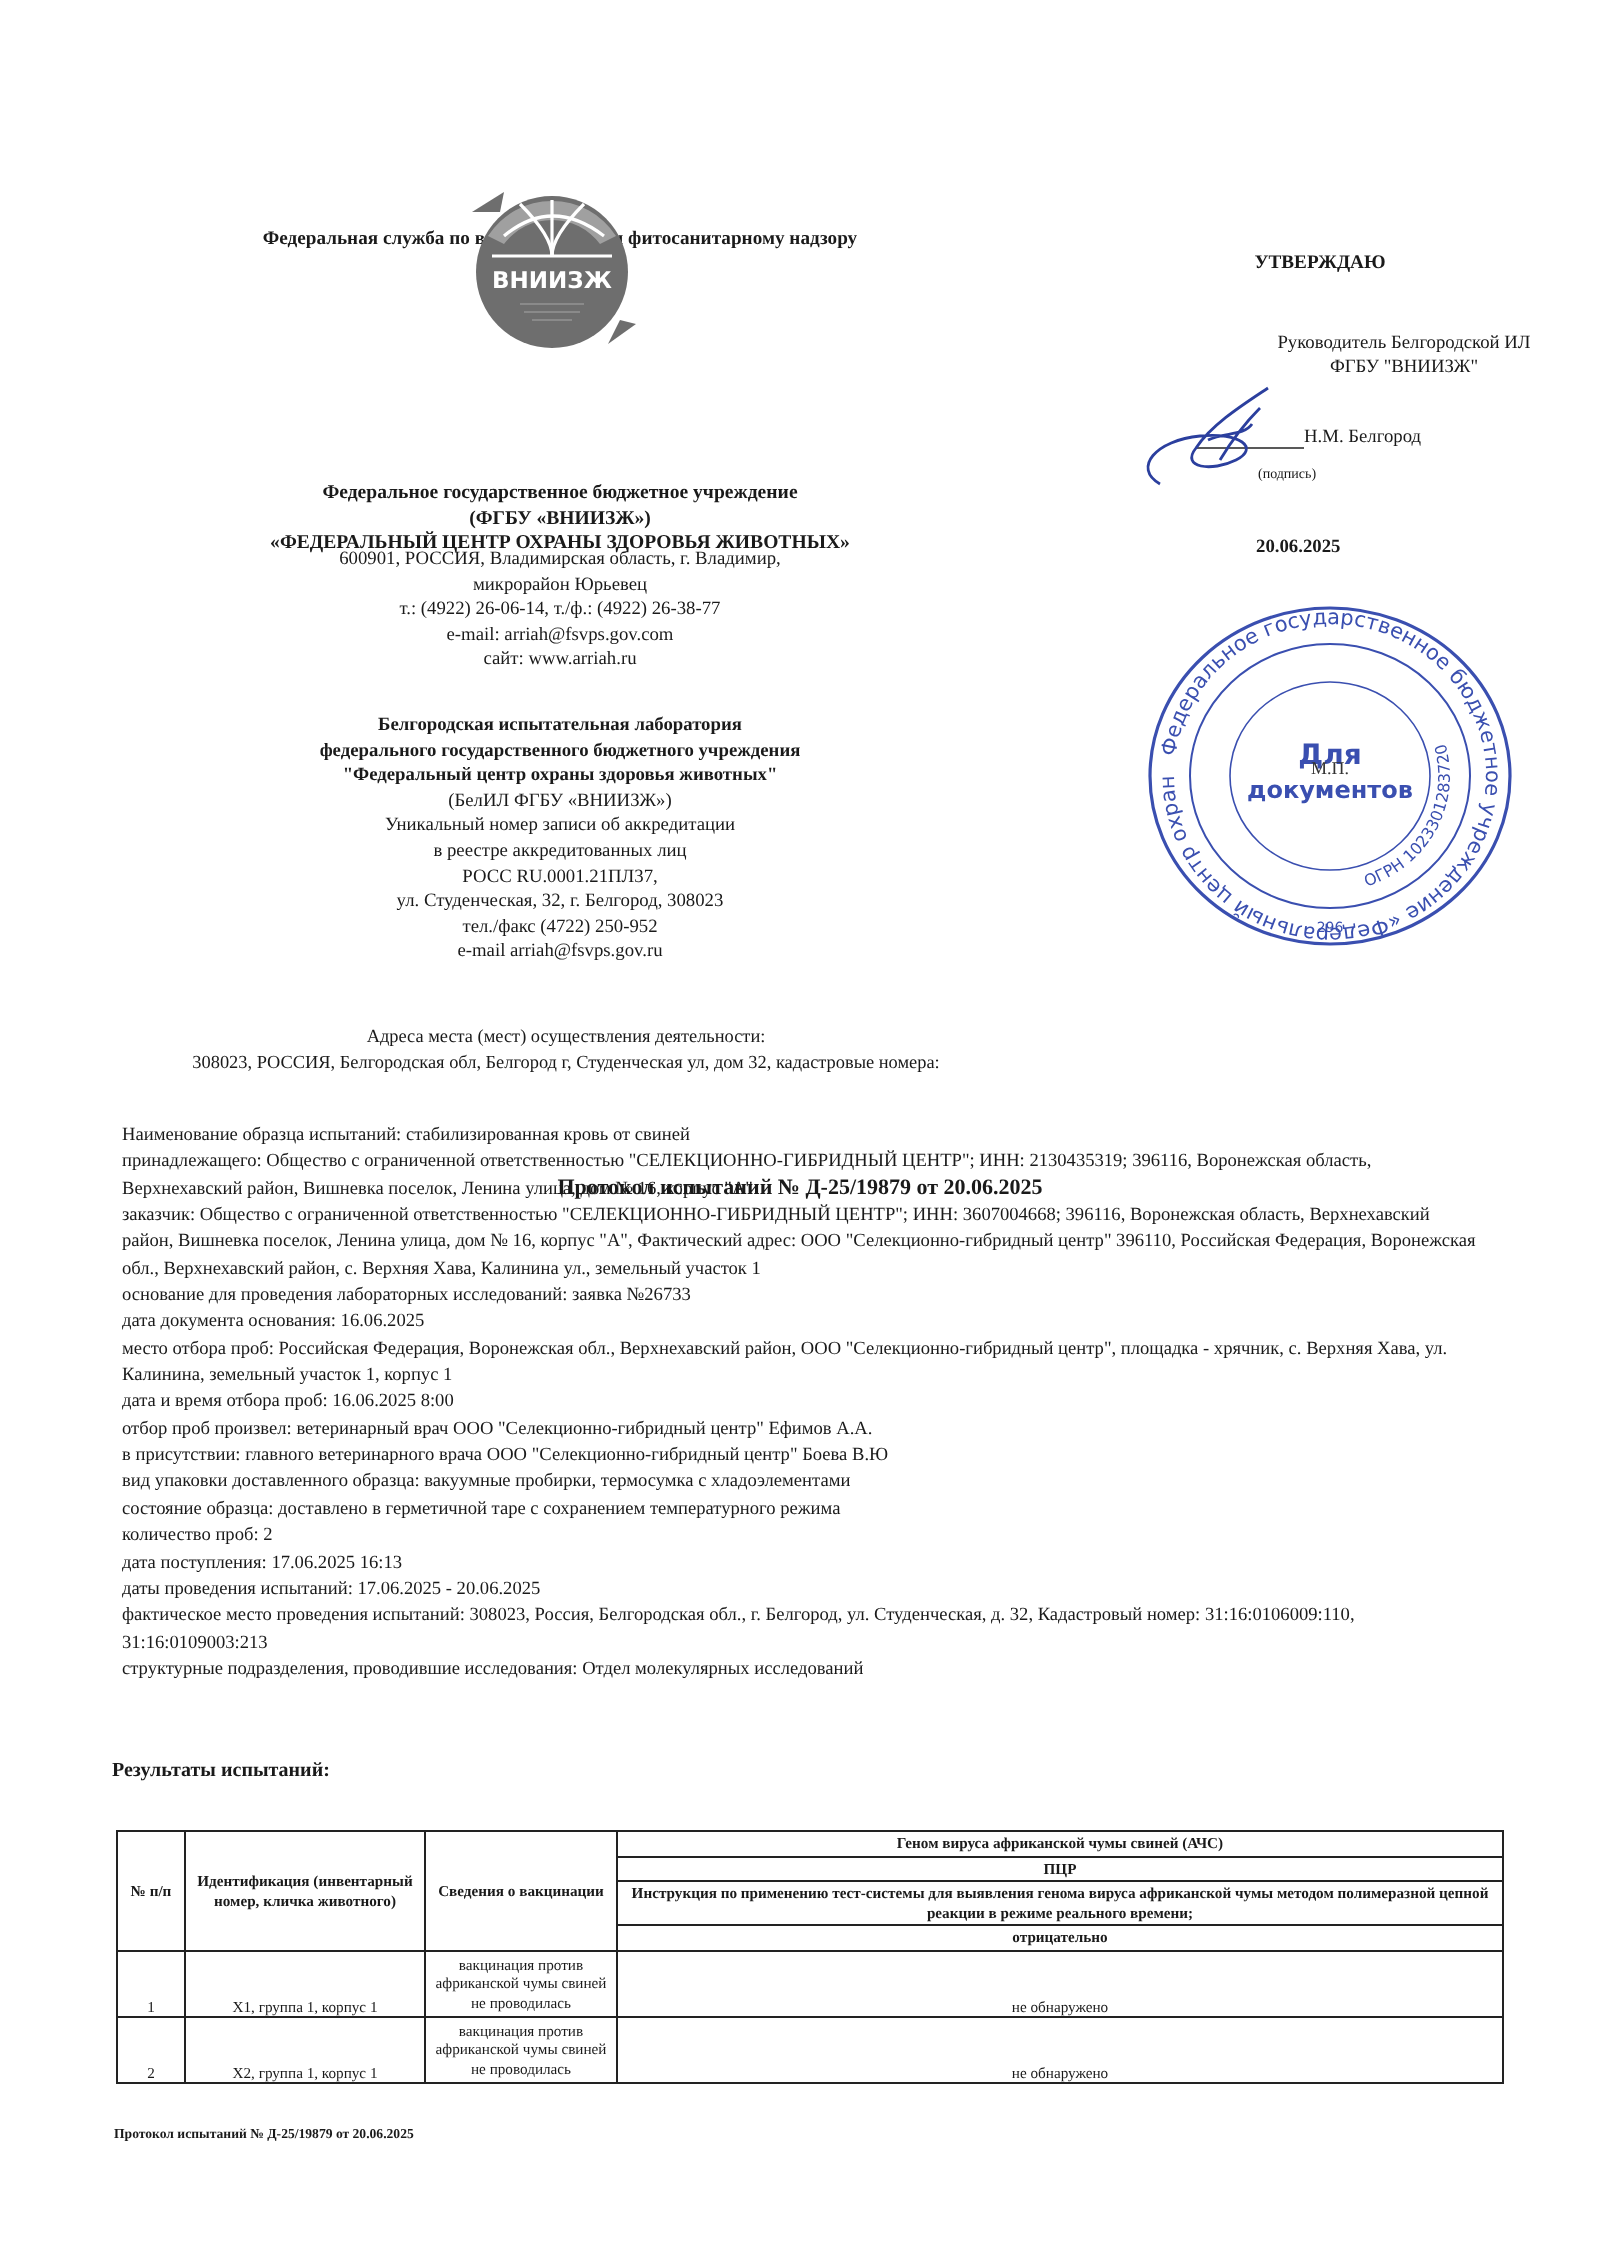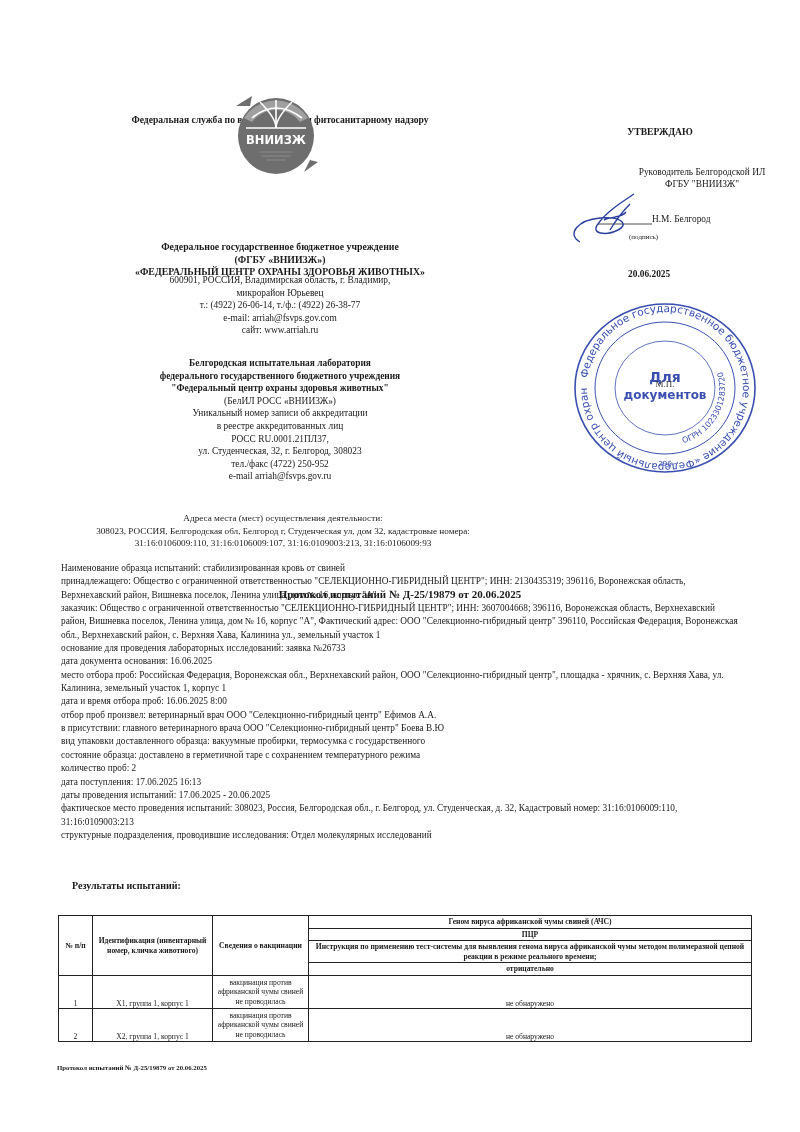--- a/index.html
+++ b/index.html
@@ -18,21 +18,21 @@
   .approve { left: 580px; top: 78px; width: 160px; font-size: 9.6px; }
   .approve-role { left: 592px; top: 118px; width: 220px; font-size: 9.4px; line-height: 12px; }
   .sig-area { left: 560px; top: 190px; width: 220px; height: 60px; }
   .signer { left: 652px; top: 214px; font-size: 9.4px; }
   .sig-caption { left: 613px; top: 233px; font-size: 7px; margin-left: 16px; }
   .approve-date { left: 628px; top: 269px; font-size: 9.4px; font-weight: bold; }
   .stamp { left: 570px; top: 302px; width: 190px; height: 172px; }
   .title { left: 60px; top: 540px; width: 680px; font-size: 11px; }
   .fields { left: 61px; top: 562px; width: 680px; font-size: 9.3px; line-height: 13.35px; }
   .fields .f { margin: 0; }
-  .results-title { left: 72px; top: 880px; font-size: 10px; }
+  .results-title { left: 56px; top: 880px; font-size: 10px; }
   table.res { position: absolute; left: 58px; top: 915px; width: 694px; border-collapse: collapse;
               font-size: 7.6px; line-height: 9.4px; }
   table.res td { border: 1px solid #222; text-align: center; vertical-align: middle; padding: 0 2px; }
   table.res td.bott { vertical-align: bottom; }
   .footer { left: 57px; top: 1064px; font-size: 6.8px; font-weight: bold; }
   .stamp-text { fill: #3a4fb0; font-family: "DejaVu Sans", sans-serif; }
 </style>
 </head>
 <body>
 
@@ -73,33 +73,32 @@
   <div>микрорайон Юрьевец</div>
   <div>т.: (4922) 26-06-14, т./ф.: (4922) 26-38-77</div>
   <div>e-mail: arriah@fsvps.gov.com</div>
   <div>сайт: www.arriah.ru</div>
 </div>
 
 <div class="abs lab-block center">
   <div class="b">Белгородская испытательная лаборатория</div>
   <div class="b">федерального государственного бюджетного учреждения</div>
   <div class="b">"Федеральный центр охраны здоровья животных"</div>
-  <div>(БелИЛ РОСС «ВНИИЗЖ»)</div>
+  <div>(БелИЛ ФГБУ «ВНИИЗЖ»)</div>
   <div>Уникальный номер записи об аккредитации</div>
   <div>в реестре аккредитованных лиц</div>
   <div>РОСС RU.0001.21ПЛ37,</div>
   <div>ул. Студенческая, 32, г. Белгород, 308023</div>
   <div>тел./факс (4722) 250-952</div>
   <div>e-mail  arriah@fsvps.gov.ru</div>
 </div>
 
 <div class="abs act-block center">
   <div>Адреса места (мест) осуществления деятельности:</div>
   <div>308023, РОССИЯ, Белгородская обл, Белгород г, Студенческая ул, дом 32, кадастровые номера:</div>
-  <div>31:16:0106009:110, 31:16:0106009:107, 31:16:0109003:213, 31:16:0106009:93</div>
 </div>
 
 <div class="abs approve center b">УТВЕРЖДАЮ</div>
 <div class="abs approve-role center">
   <div>Руководитель Белгородской ИЛ</div>
   <div>ФГБУ "ВНИИЗЖ"</div>
 </div>
 
 <div class="abs sig-area">
   <svg width="220" height="60" viewBox="0 0 220 60">
@@ -138,21 +137,21 @@
 <div class="abs fields">
   <p class="f">Наименование образца испытаний: стабилизированная кровь от свиней</p>
   <p class="f">принадлежащего: Общество с ограниченной ответственностью "СЕЛЕКЦИОННО-ГИБРИДНЫЙ ЦЕНТР"; ИНН: 2130435319; 396116, Воронежская область, Верхнехавский район, Вишневка поселок, Ленина улица, дом № 16, корпус "А"</p>
   <p class="f">заказчик: Общество с ограниченной ответственностью "СЕЛЕКЦИОННО-ГИБРИДНЫЙ ЦЕНТР"; ИНН: 3607004668; 396116, Воронежская область, Верхнехавский район, Вишневка поселок, Ленина улица, дом № 16, корпус "А", Фактический адрес: ООО "Селекционно-гибридный центр" 396110, Российская Федерация, Воронежская обл., Верхнехавский район, с. Верхняя Хава, Калинина ул., земельный участок 1</p>
   <p class="f">основание для проведения лабораторных исследований: заявка №26733</p>
   <p class="f">дата документа основания: 16.06.2025</p>
   <p class="f">место отбора проб: Российская Федерация, Воронежская обл., Верхнехавский район, ООО "Селекционно-гибридный центр", площадка - хрячник, с. Верхняя Хава, ул. Калинина, земельный участок 1, корпус 1</p>
   <p class="f">дата и время отбора проб: 16.06.2025 8:00</p>
   <p class="f">отбор проб произвел: ветеринарный врач ООО "Селекционно-гибридный центр" Ефимов А.А.</p>
   <p class="f">в присутствии: главного ветеринарного врача ООО "Селекционно-гибридный центр" Боева В.Ю</p>
-  <p class="f">вид упаковки доставленного образца: вакуумные пробирки, термосумка с государственного</p>
+  <p class="f">вид упаковки доставленного образца: вакуумные пробирки, термосумка с хладоэлементами</p>
   <p class="f">состояние образца: доставлено в герметичной таре с сохранением температурного режима</p>
   <p class="f">количество проб: 2</p>
   <p class="f">дата поступления: 17.06.2025 16:13</p>
   <p class="f">даты проведения испытаний: 17.06.2025 - 20.06.2025</p>
   <p class="f">фактическое место проведения испытаний: 308023, Россия, Белгородская обл., г. Белгород, ул. Студенческая, д. 32, Кадастровый номер: 31:16:0106009:110, 31:16:0109003:213</p>
   <p class="f">структурные подразделения, проводившие исследования: Отдел молекулярных исследований</p>
 </div>
 
 <div class="abs results-title b">Результаты испытаний:</div>
 

